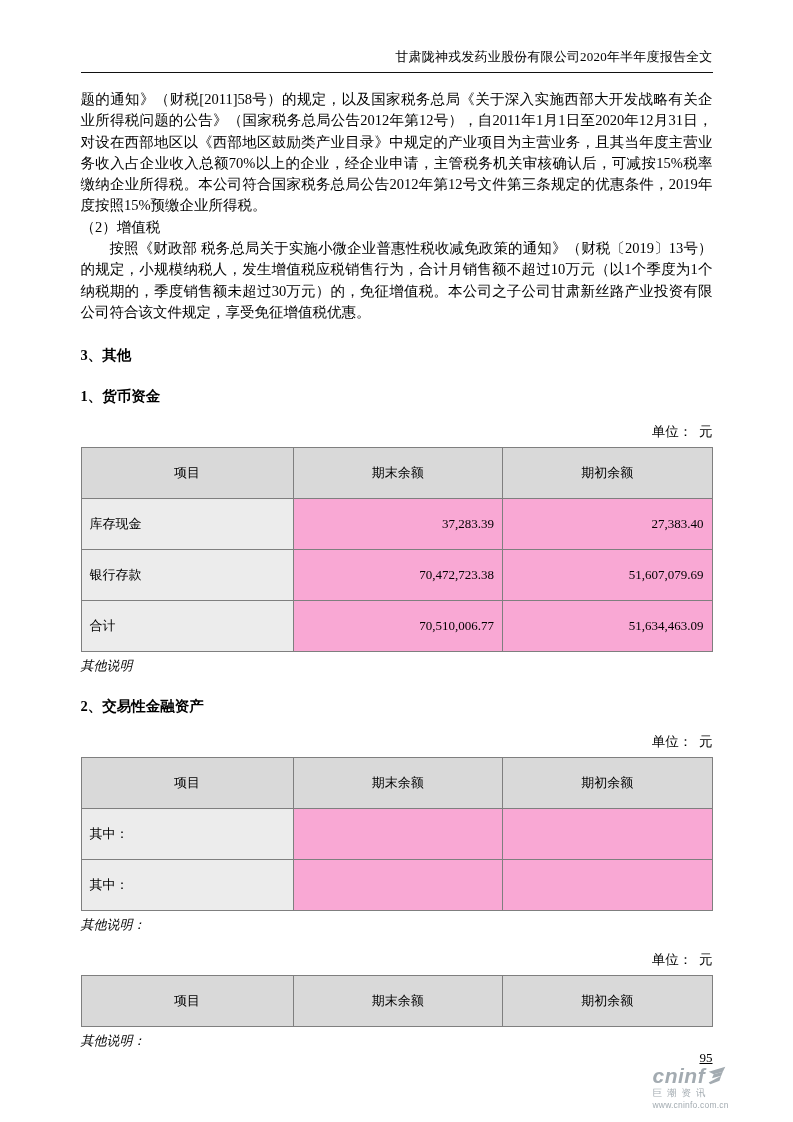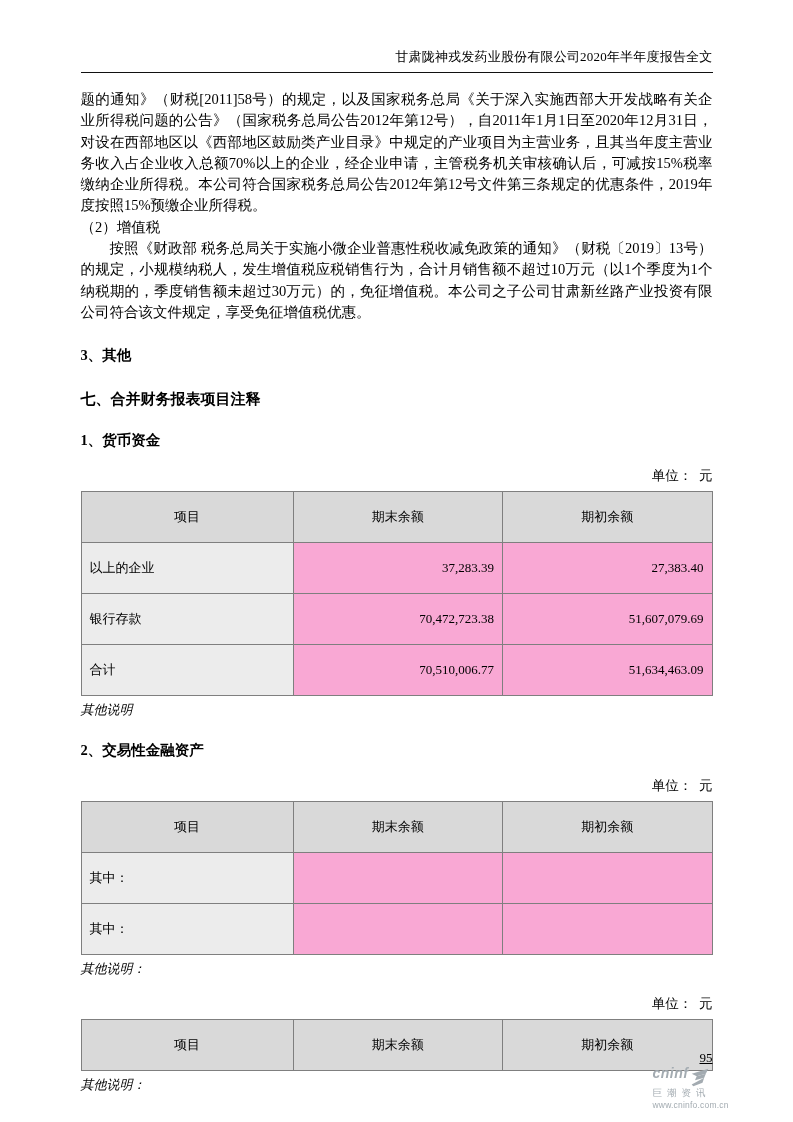--- a/index.html
+++ b/index.html
@@ -99,21 +99,21 @@
     right:22px;
     bottom:12px;
     width:110px;
     color:#a3abb1;
     font-family:"Liberation Sans","DejaVu Sans",sans-serif;
     text-align:left;
     line-height:1.1;
   }
   .logo-top { display:flex; align-items:flex-start; gap:2px; }
   .logo-word {
-    font-size:14px;
+    font-size:21px;
     font-weight:bold;
     font-style:italic;
     letter-spacing:0.5px;
   }
   .logo-swoosh { margin-top:1px; }
   .logo-cn {
     font-size:9.5px;
     letter-spacing:5px;
     margin-top:1px;
   }
@@ -134,36 +134,35 @@
   </header>
 
   <main>
 
     <p class="body-text">题的通知》（财税[2011]58号）的规定，以及国家税务总局《关于深入实施西部大开发战略有关企业所得税问题的公告》（国家税务总局公告2012年第12号），自2011年1月1日至2020年12月31日，对设在西部地区以《西部地区鼓励类产业目录》中规定的产业项目为主营业务，且其当年度主营业务收入占企业收入总额70%以上的企业，经企业申请，主管税务机关审核确认后，可减按15%税率缴纳企业所得税。本公司符合国家税务总局公告2012年第12号文件第三条规定的优惠条件，2019年度按照15%预缴企业所得税。</p>
     <p class="body-text sub-label">（2）增值税</p>
     <p class="body-text indent">按照《财政部 税务总局关于实施小微企业普惠性税收减免政策的通知》（财税〔2019〕13号）的规定，小规模纳税人，发生增值税应税销售行为，合计月销售额不超过10万元（以1个季度为1个纳税期的，季度销售额未超过30万元）的，免征增值税。本公司之子公司甘肃新丝路产业投资有限公司符合该文件规定，享受免征增值税优惠。</p>
 
     <h3 class="minor-heading">3、其他</h3>
 
-    <h2 class="section-heading">七、合并财务报表项目注释</h2>
 
     <section class="fin-section">
       <h3>1、货币资金</h3>
       <div class="unit-label">单位：  元</div>
       <table class="fin">
           <thead>
             <tr>
               <th>项目</th>
               <th>期末余额</th>
               <th>期初余额</th>
             </tr>
           </thead>
           <tbody>
             <tr>
-              <td class="label-cell">以上的企业</td>
+              <td class="label-cell">库存现金</td>
               <td class="num-cell">37,283.39</td>
               <td class="num-cell">27,383.40</td>
             </tr>
             <tr>
               <td class="label-cell">银行存款</td>
               <td class="num-cell">70,472,723.38</td>
               <td class="num-cell">51,607,079.69</td>
             </tr>
             <tr>
               <td class="label-cell">合计</td>

